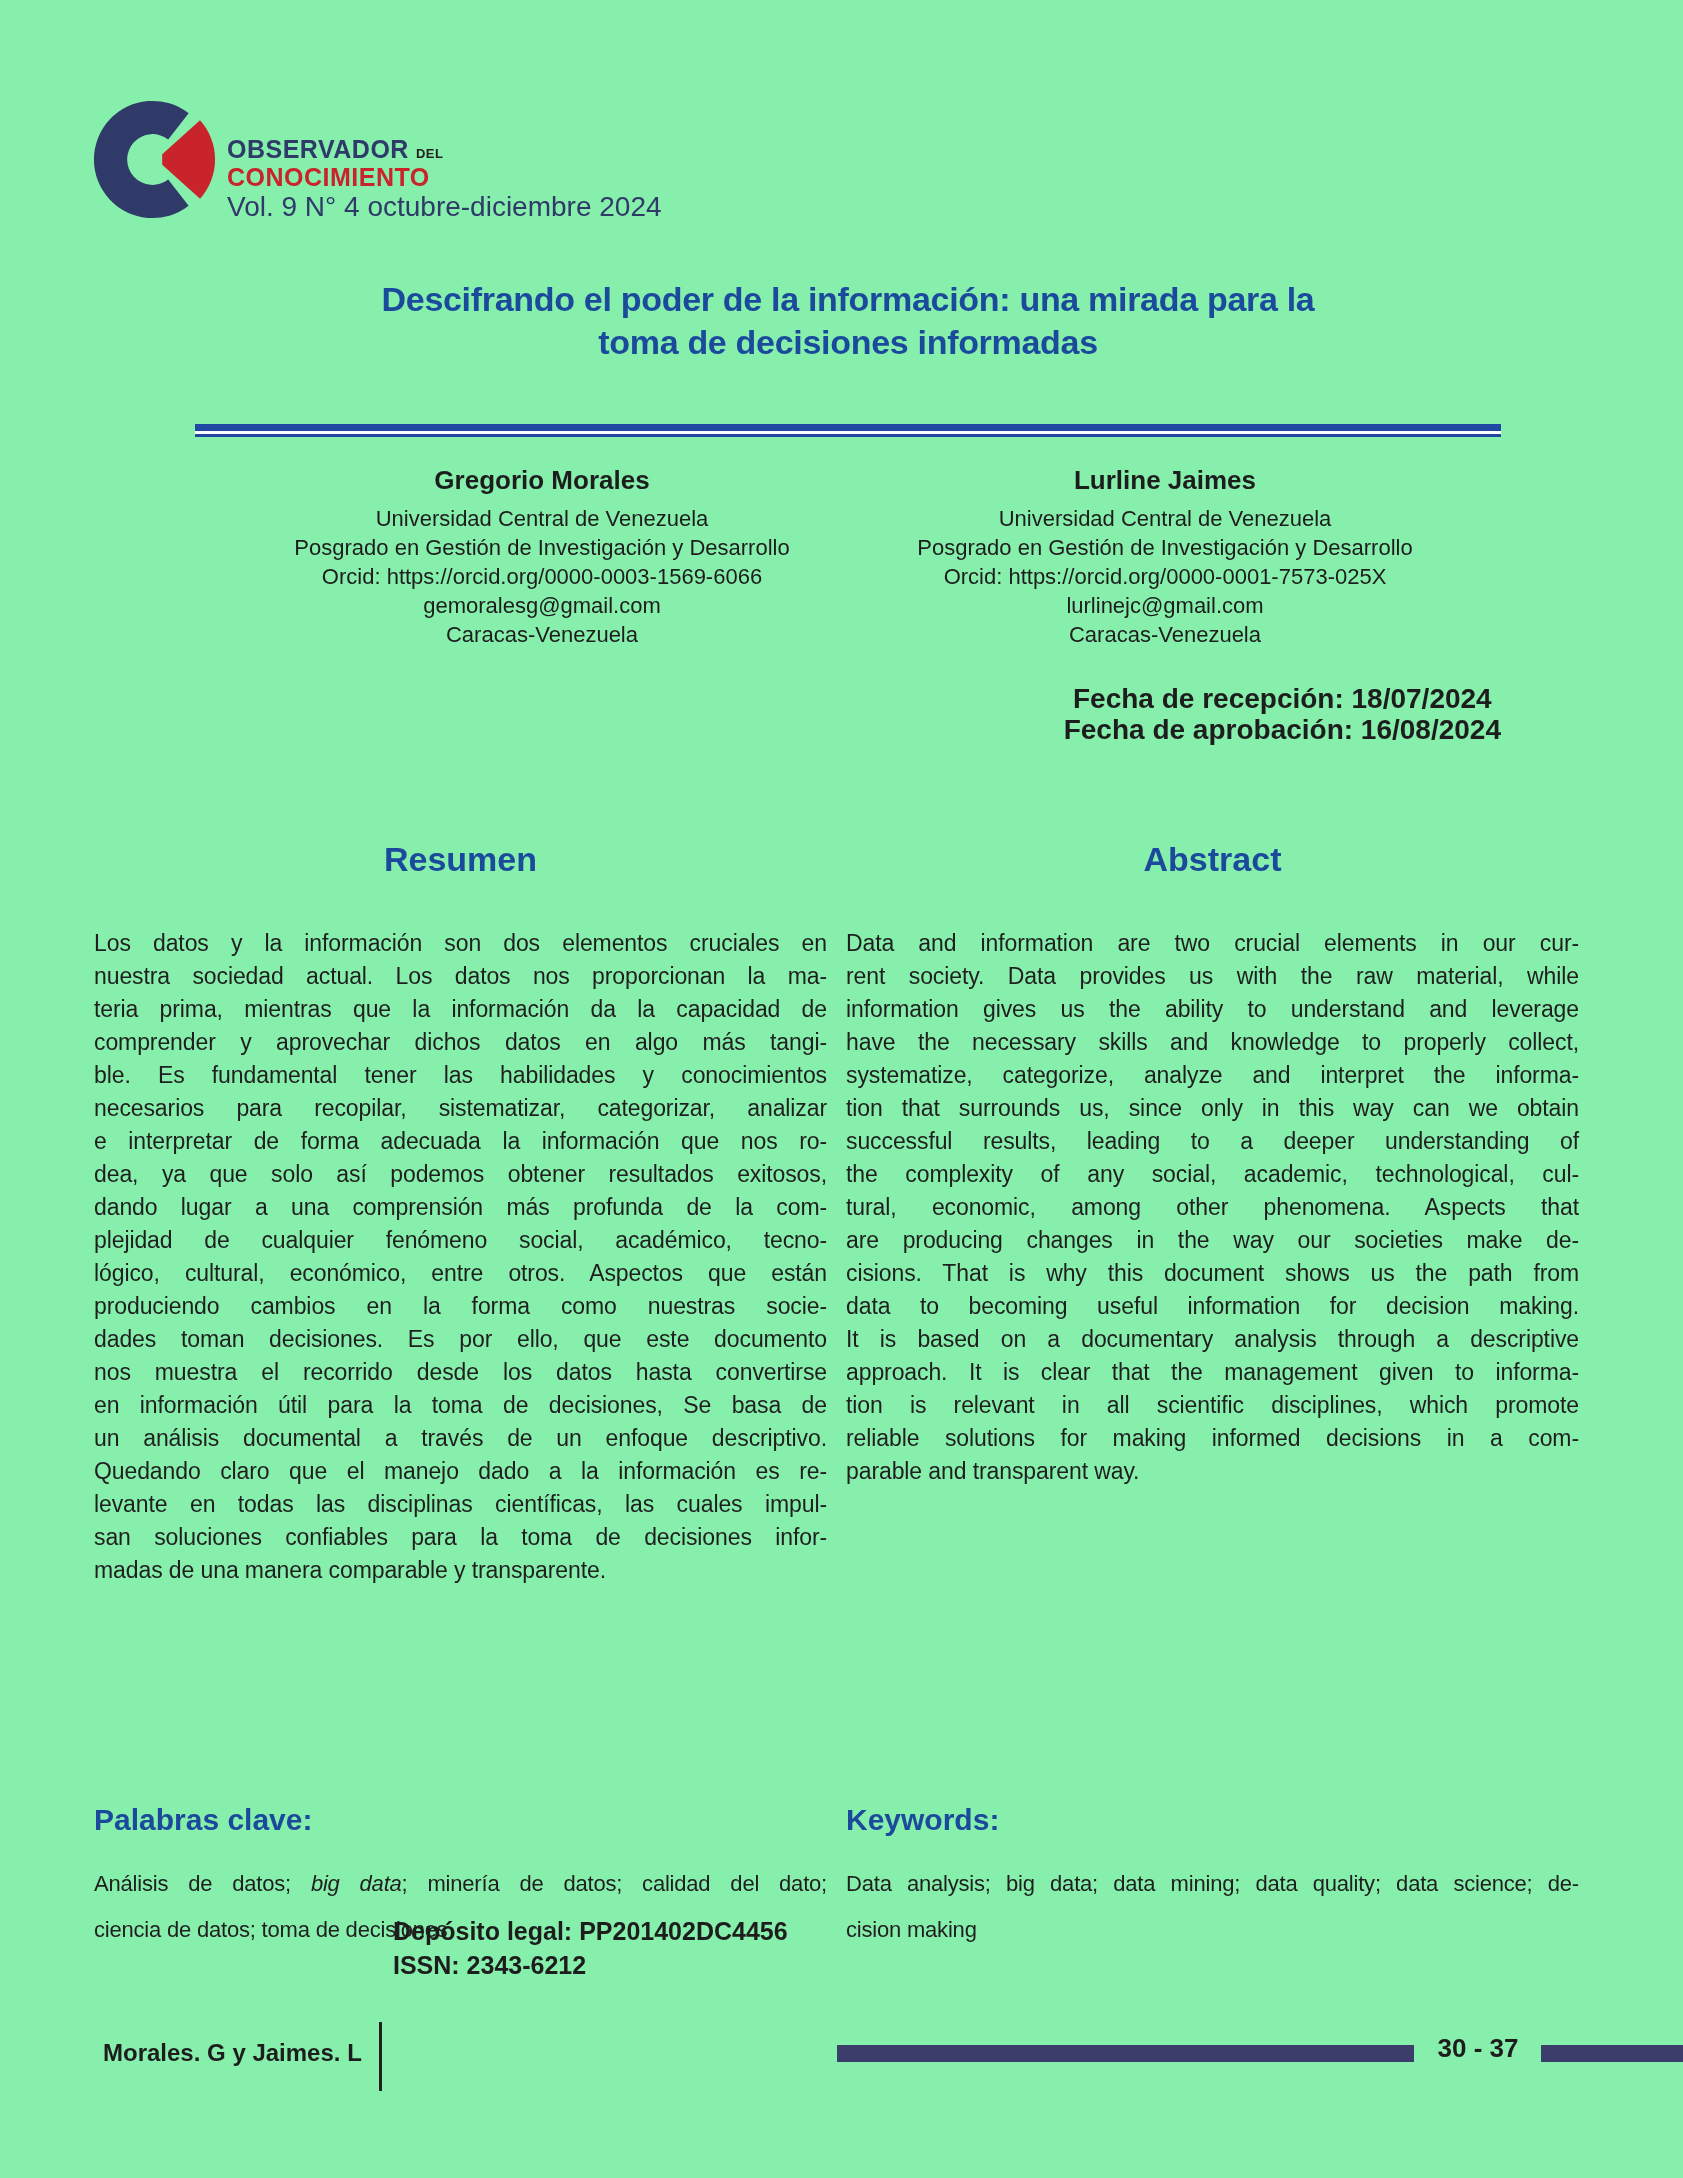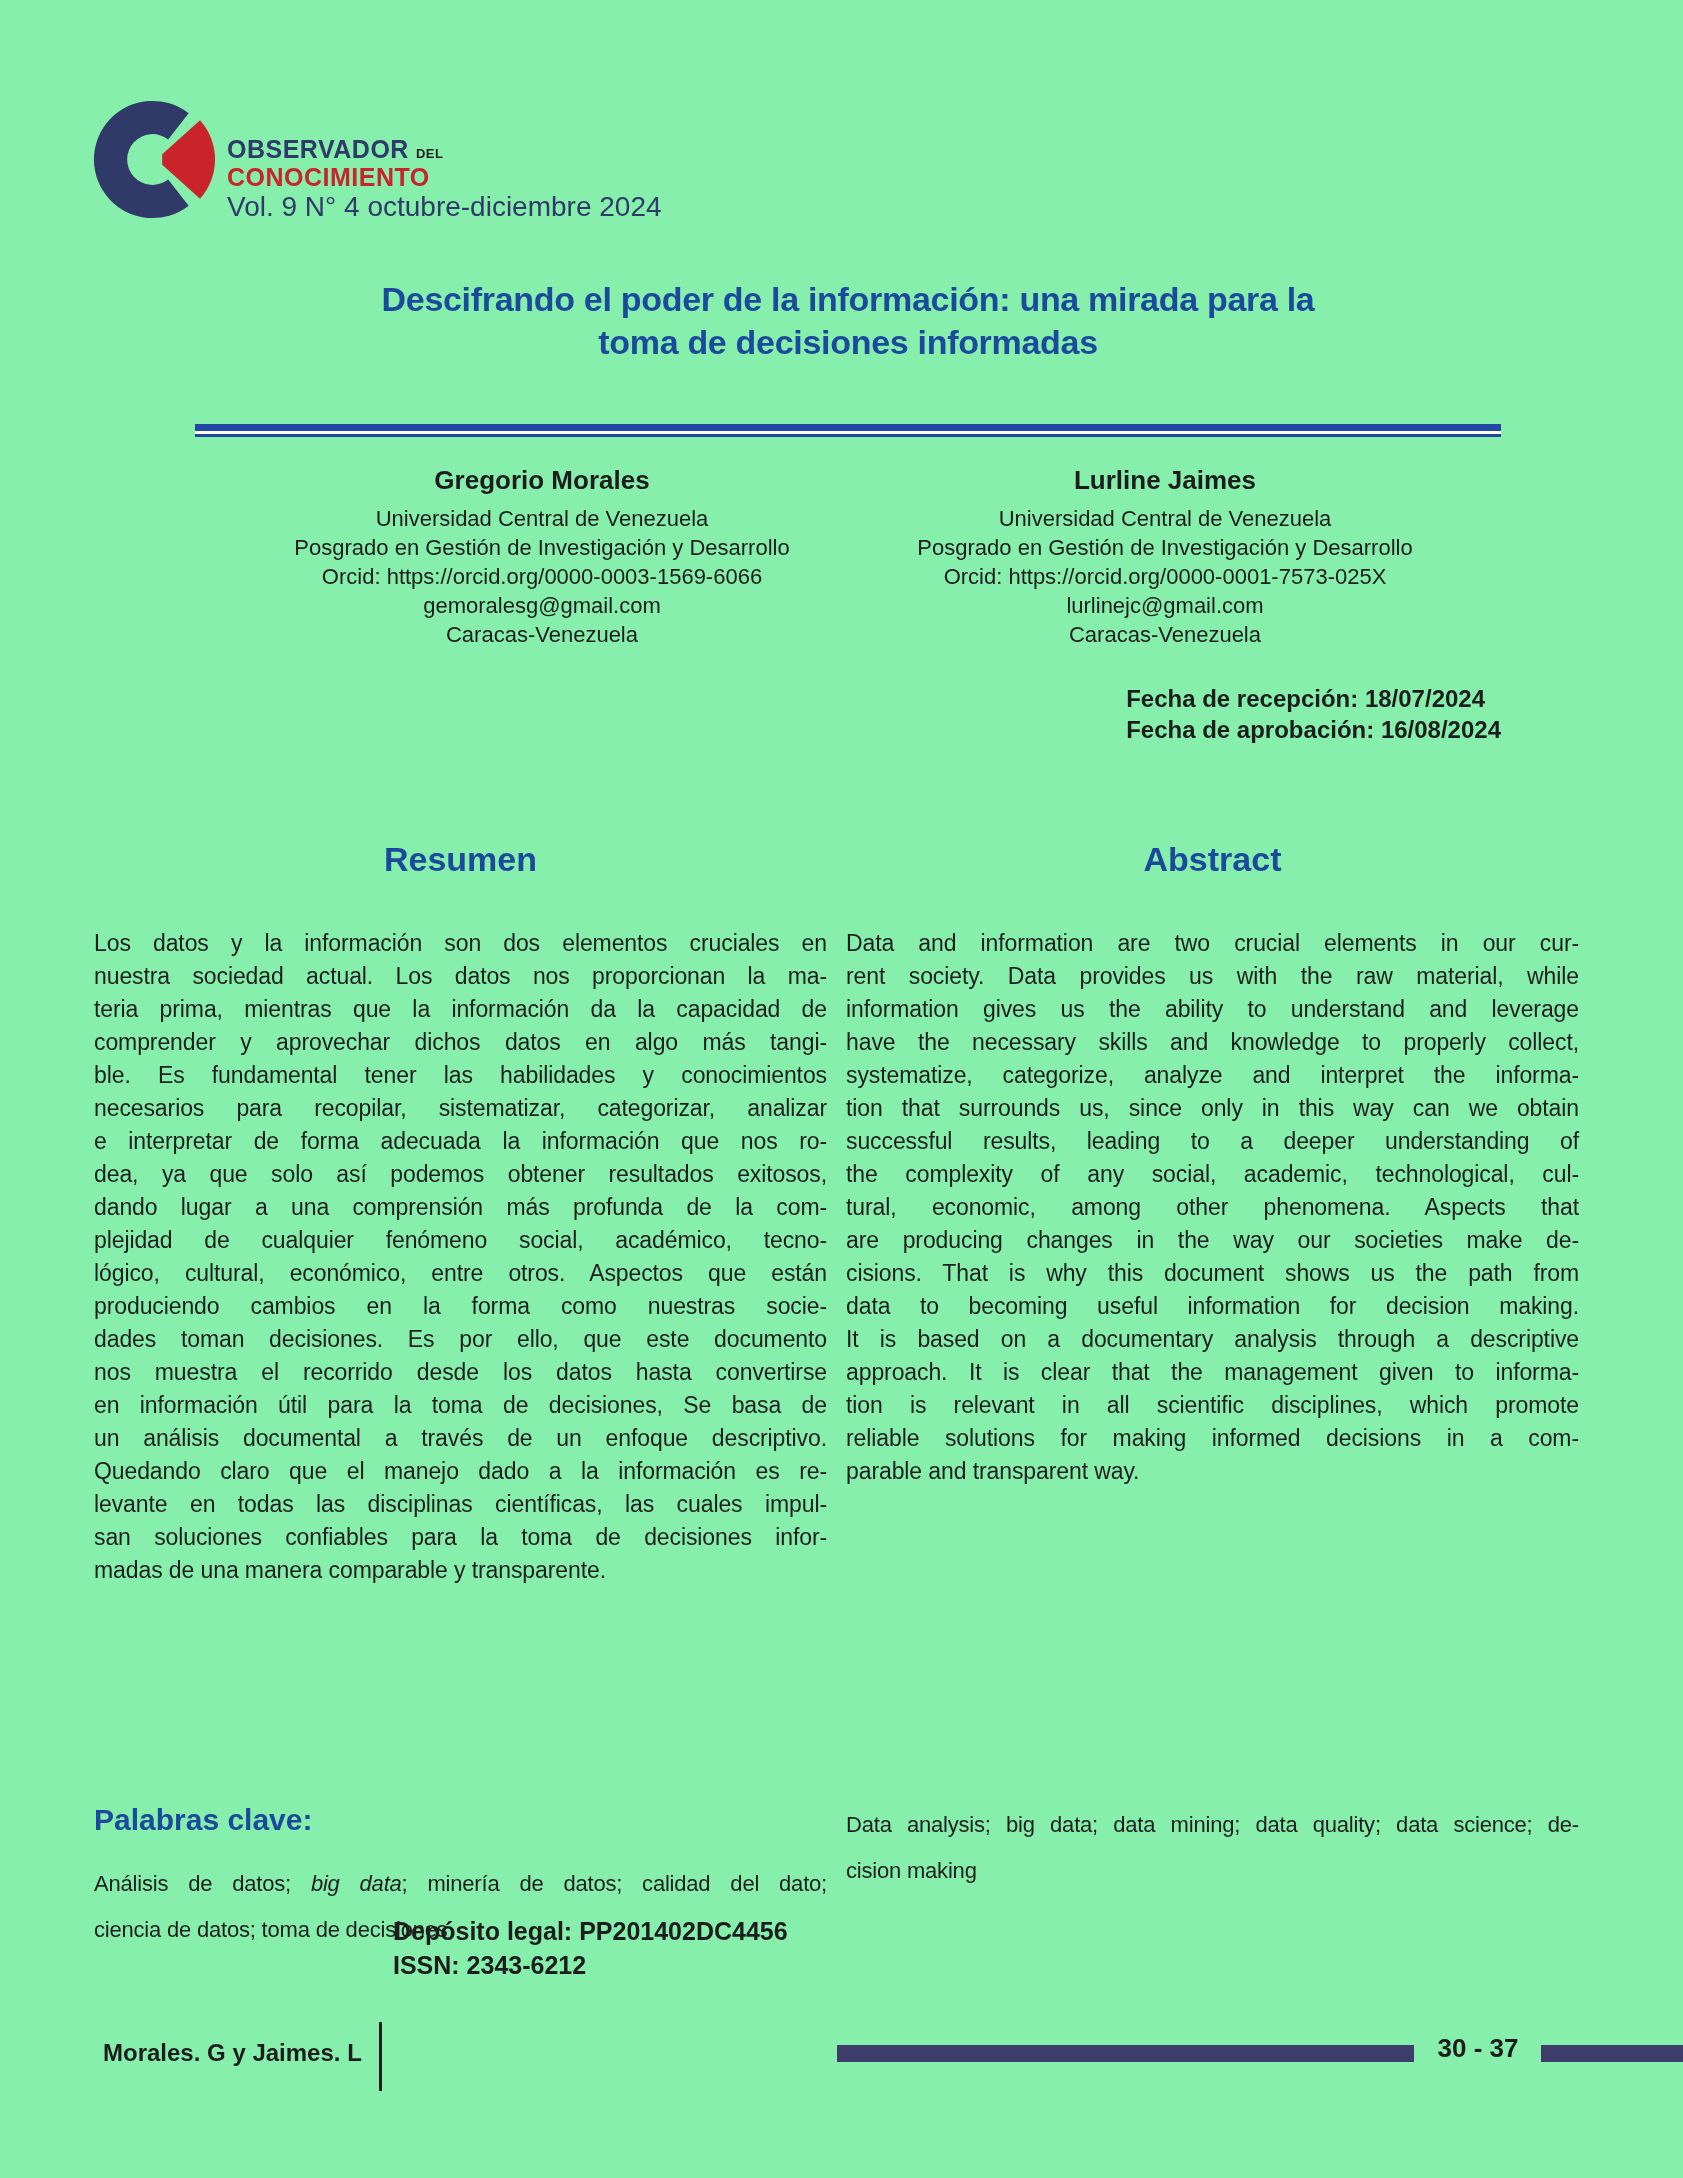--- a/index.html
+++ b/index.html
@@ -28,22 +28,22 @@
   .rule-top{height:7px;background:#2149a3;}
   .rule-gap{height:3px;background:#ffffff;}
   .rule-bot{height:3px;background:#2149a3;}
   
   .author-col{position:absolute;top:465px;width:614px;text-align:center;color:#1d1d1d;}
   .author-col.a1{left:235px;}
   .author-col.a2{left:858px;}
   .author-name{font-size:26px;font-weight:bold;margin-bottom:8px;}
   .author-line{font-size:22px;line-height:29px;}
   
-  .dates{position:absolute;right:182px;top:683px;text-align:left;
-    font-size:24px;font-weight:bold;line-height:31px;color:#1d1d1d;}
+  .dates{position:absolute;right:182px;top:683px;text-align:center;
+    font-size:28px;font-weight:bold;line-height:31px;color:#1d1d1d;}
   
   .sec-heading{position:absolute;top:840px;width:733px;text-align:center;
     font-size:34px;font-weight:bold;color:#1b4a9c;}
   .sec-heading.left, .body-col.left, .kw-block.left{left:94px;}
   .sec-heading.right, .body-col.right, .kw-block.right{left:846px;}
   .body-col{position:absolute;top:927px;width:733px;
     font-size:23px;line-height:33px;color:#1f1f1f;letter-spacing:-0.1px;}
   .tline.j{text-align:justify;text-align-last:justify;}
   .tline.jl{text-align:left;}
   .tline.c{text-align:center;}
@@ -155,20 +155,21 @@
     </div>
 
   <div class="kw-block left">
     <div class="kw-heading">Palabras clave:</div>
     <div class="kw-body">
         <div class="tline j">Análisis de datos; <em>big data</em>; minería de datos; calidad del dato;</div>
         <div class="tline jl">ciencia de datos; toma de decisiones</div>
       </div>
   </div>
   <div class="kw-block right">
+    <div class="kw-heading">Keywords:</div>
     <div class="kw-body">
         <div class="tline j">Data analysis; big data; data mining; data quality; data science; de-</div>
         <div class="tline jl">cision making</div>
       </div>
   </div>
 
   <div class="f-authors">Morales. G y Jaimes. L</div>
   <div class="f-vbar"></div>
   <div class="f-legal">
     <div>Depósito legal: PP201402DC4456</div>

